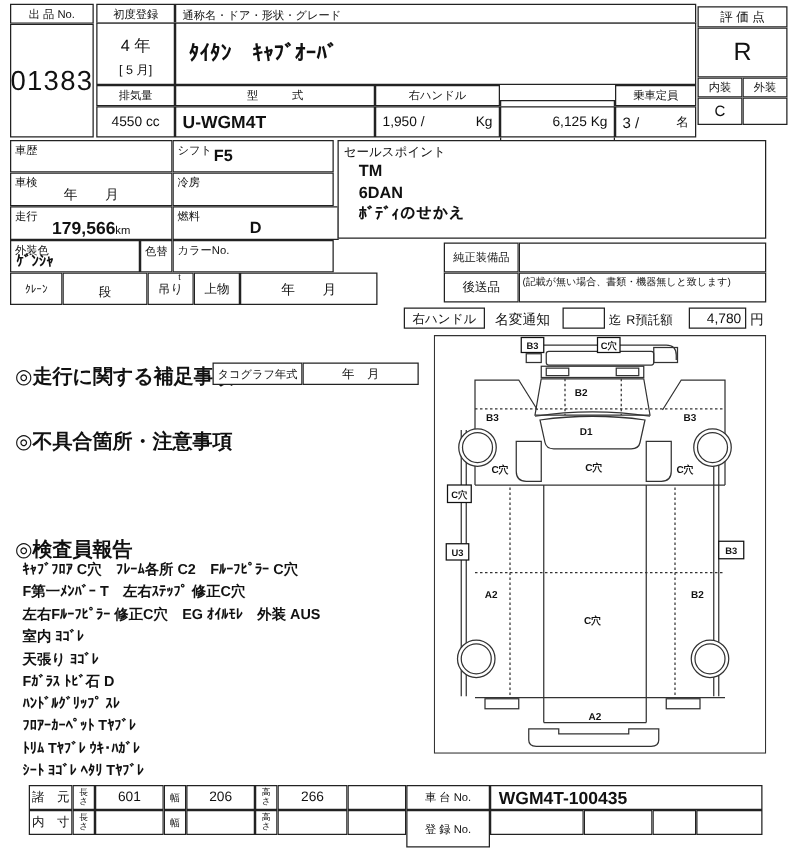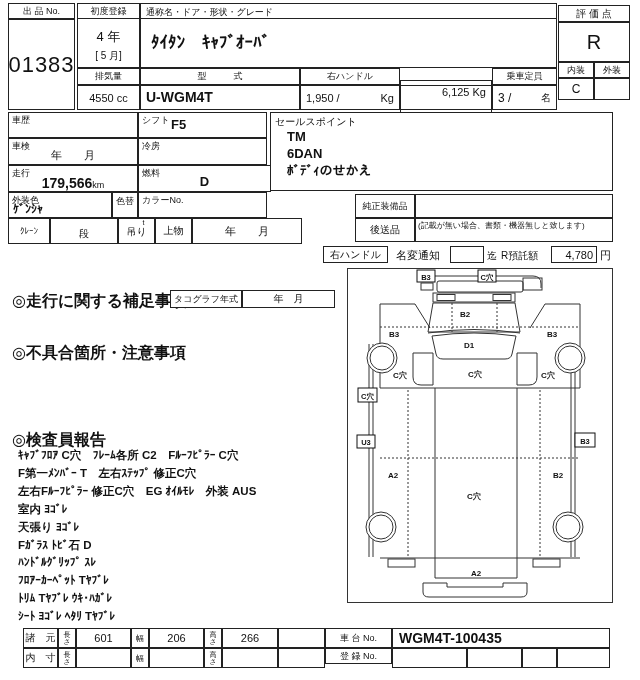--- a/index.html
+++ b/index.html
@@ -63,21 +63,21 @@
   <div class="abs box cell f11" style="left:77px;top:85px;width:63px;height:25px">
     <span>4550 cc</span>
   </div>
   <div class="abs box f14 bold" style="left:140px;top:85px;width:160px;height:25px;padding:3px 0 0 5px">
     <span>U-WGM4T</span>
   </div>
   <div class="abs box f11" style="left:300px;top:85px;width:100px;height:25px;display:flex;align-items:center;justify-content:space-between;padding:0 5px">
     <span>1,950 /</span>
     <span>Kg</span>
   </div>
-  <div class="abs box f11" style="left:400px;top:85px;width:92px;height:25px;display:flex;justify-content:flex-end;padding:0 5px">
+  <div class="abs box f11" style="left:400px;top:85px;width:92px;height:25px;display:flex;align-items:center;justify-content:flex-end;padding:0 5px">
     <span>6,125 Kg</span>
   </div>
   <div class="abs box f12" style="left:492px;top:85px;width:65px;height:25px;display:flex;align-items:center;justify-content:space-between;padding:0 5px">
     <span>3 /</span>
     <span class="f10">名</span>
   </div>
 
   <div class="abs box cell f10" style="left:558px;top:5px;width:72px;height:17px">
     <span>評 価 点</span>
   </div>
@@ -310,21 +310,21 @@
   <div class="abs box cell f8" style="left:131px;top:648px;width:18px;height:20px">
     <span>幅</span>
   </div>
   <div class="abs box" style="left:149px;top:648px;width:55px;height:20px"></div>
   <div class="abs box cell f7 stack" style="left:204px;top:648px;width:18px;height:20px">
     <span>高
 さ</span>
   </div>
   <div class="abs box" style="left:222px;top:648px;width:56px;height:20px"></div>
   <div class="abs box" style="left:278px;top:648px;width:47px;height:20px"></div>
-  <div class="abs box cell f9" style="left:325px;top:648px;width:67px;height:16px">
+  <div class="abs box cell f9" style="left:325px;top:648px;width:67px;height:30px">
     <span>登 録 No.</span>
   </div>
   <div class="abs box" style="left:392px;top:648px;width:75px;height:20px"></div>
   <div class="abs box" style="left:467px;top:648px;width:55px;height:20px"></div>
   <div class="abs box" style="left:522px;top:648px;width:35px;height:20px"></div>
   <div class="abs box" style="left:557px;top:648px;width:53px;height:20px"></div>
 
 </div>
 
 </body></html>

